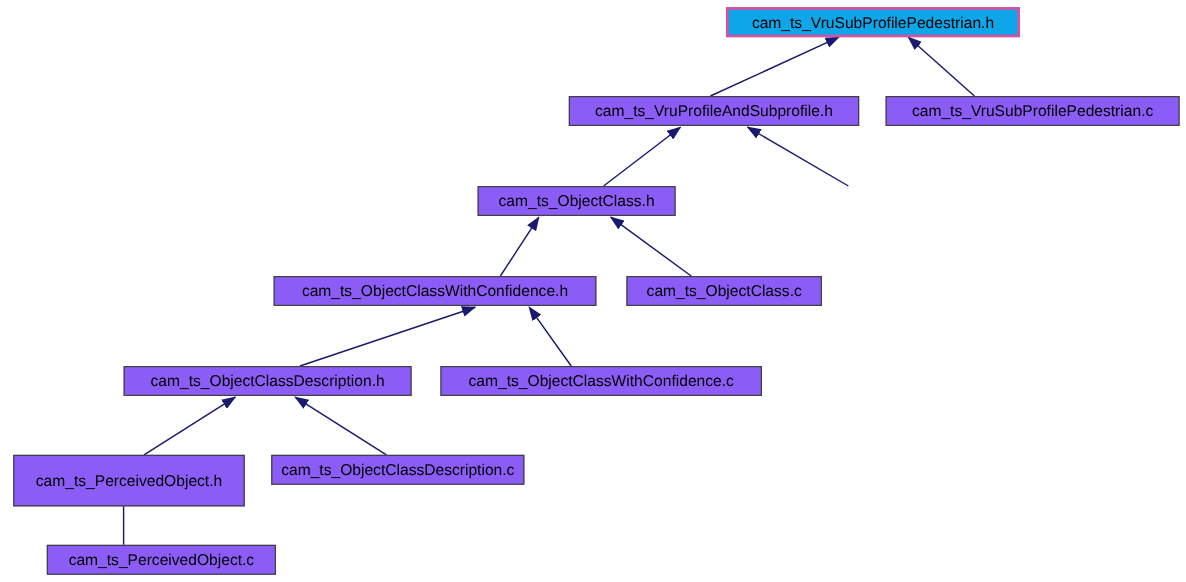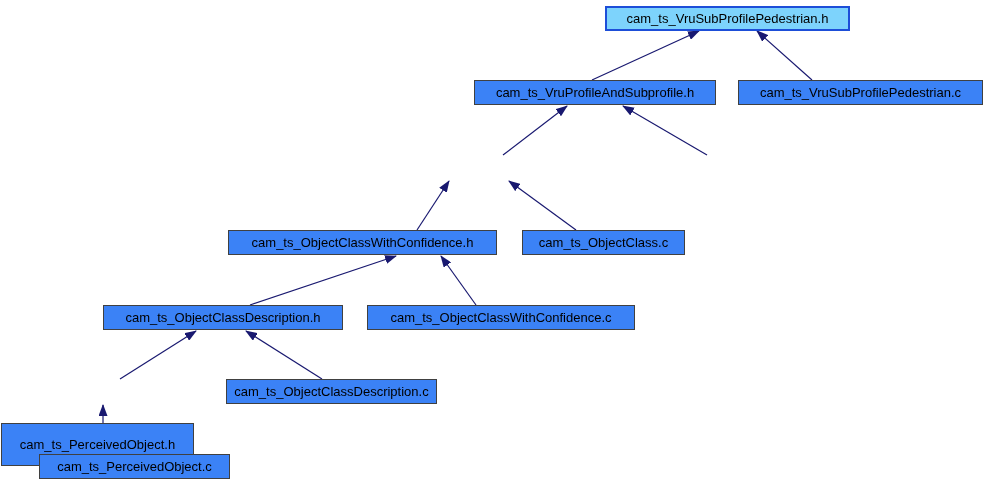--- a/index.html
+++ b/index.html
@@ -18,33 +18,33 @@
   .edges {
     position: absolute;
     top: 0;
     left: 0;
     width: 988px;
     height: 485px;
   }
   .node {
     position: absolute;
     box-sizing: border-box;
-    background: #3b82f6;
+    background: #8b5cf6;
     border: 1px solid #404040;
     display: flex;
     align-items: center;
     justify-content: center;
     font-size: 13px;
     color: #000000;
     white-space: nowrap;
     cursor: pointer;
   }
   .node.highlight {
-    background: #7dd3fc;
-    border: 2px solid #1d4ed8;
+    background: #0ea5e9;
+    border: 2px solid #ec4899;
     cursor: default;
   }
 </style>
 </head>
 <body>
 
 <div class="canvas">
 
   <svg class="edges" width="988" height="485" viewBox="0 0 988 485" xmlns="http://www.w3.org/2000/svg">
     <defs>
@@ -66,29 +66,30 @@
       <line x1="103" y1="454" x2="103" y2="405" marker-end="url(#arrowhead)"></line>
     </g>
   </svg>
 
   <div class="node highlight" style="left:605px; top:6px;  width:245px; height:25px;">cam_ts_VruSubProfilePedestrian.h</div>
 
   <div class="node" style="left:474px; top:80px; width:242px; height:25px;">cam_ts_VruProfileAndSubprofile.h</div>
 
   <div class="node" style="left:738px; top:80px; width:245px; height:25px;">cam_ts_VruSubProfilePedestrian.c</div>
 
+  <div class="node" style="left:398px; top:155px; width:165px; height:25px;">cam_ts_ObjectClass.h</div>
 
 
   <div class="node" style="left:228px; top:230px; width:269px; height:25px;">cam_ts_ObjectClassWithConfidence.h</div>
 
   <div class="node" style="left:522px; top:230px; width:163px; height:25px;">cam_ts_ObjectClass.c</div>
 
   <div class="node" style="left:103px; top:305px; width:240px; height:25px;">cam_ts_ObjectClassDescription.h</div>
 
   <div class="node" style="left:367px; top:305px; width:268px; height:25px;">cam_ts_ObjectClassWithConfidence.c</div>
 
-  <div class="node" style="left:1px; top:379px; width:193px; height:43px;margin-top:44px;">cam_ts_PerceivedObject.h</div>
+  <div class="node" style="left:11px; top:379px; width:193px; height:43px;">cam_ts_PerceivedObject.h</div>
 
   <div class="node" style="left:226px; top:379px; width:211px; height:25px;">cam_ts_ObjectClassDescription.c</div>
 
   <div class="node" style="left:7px; top:454px; width:191px; height:25px;margin-left:32px;">cam_ts_PerceivedObject.c</div>
 
 </div>
 
 </body></html>

